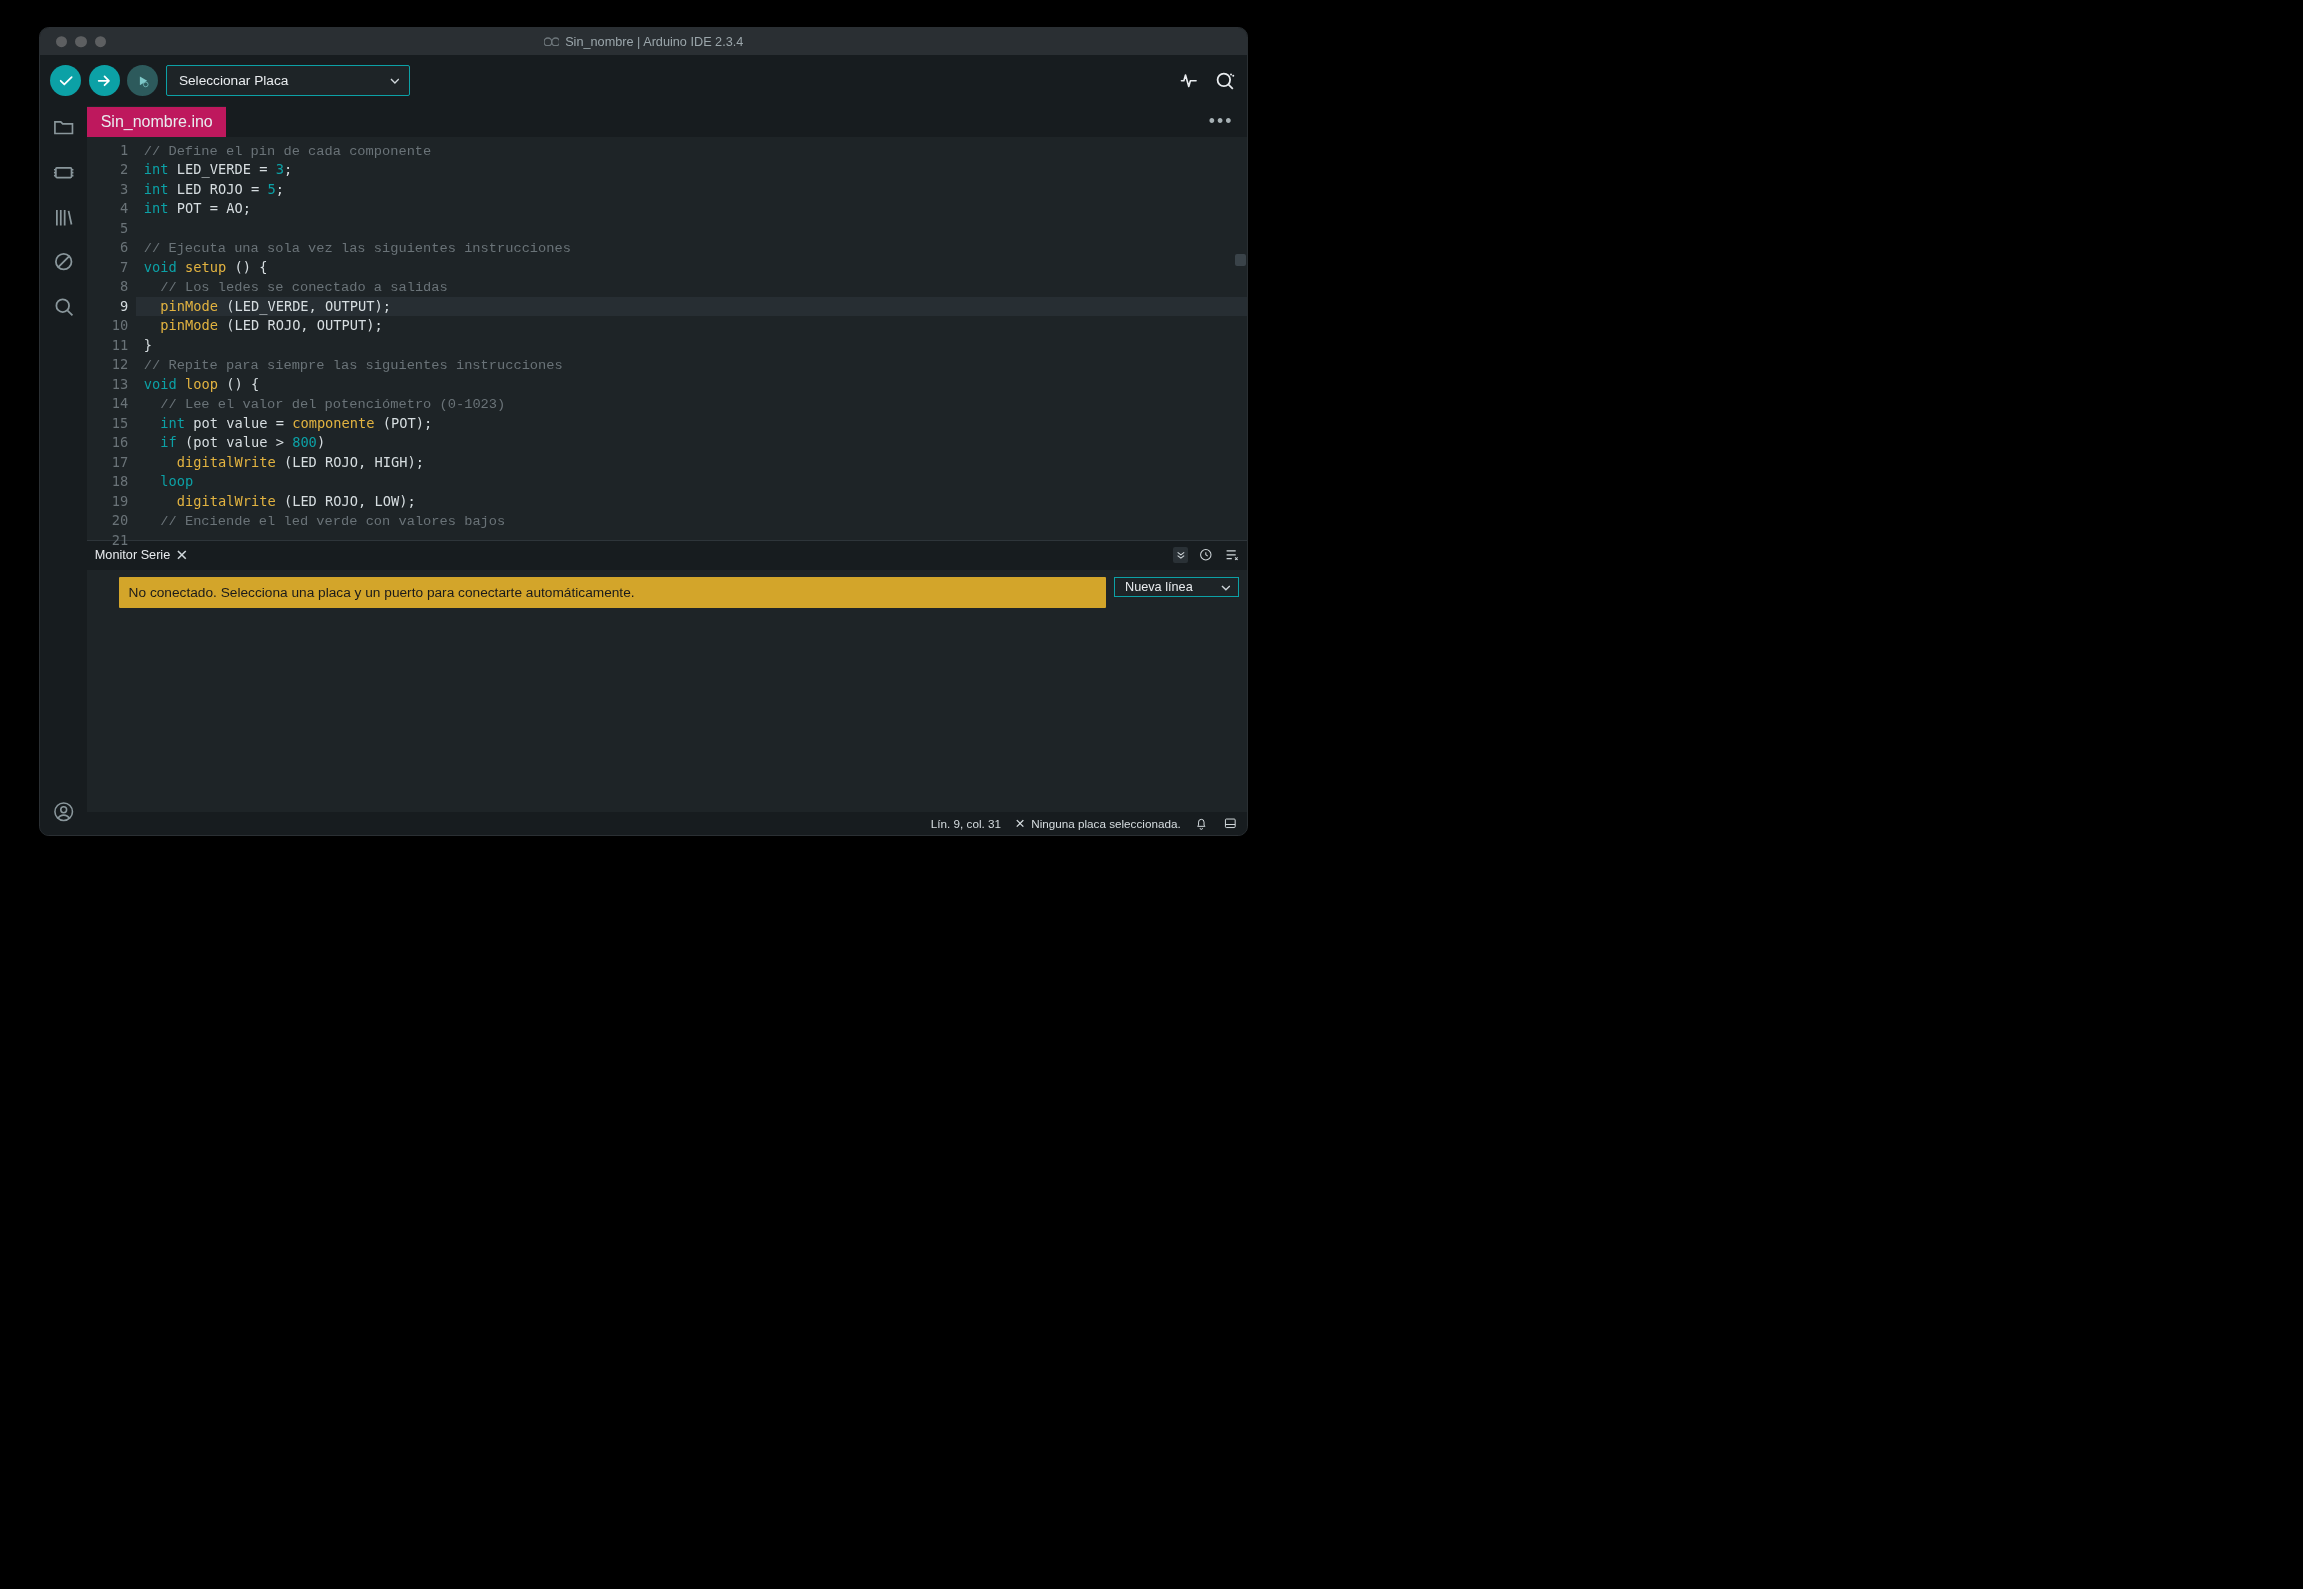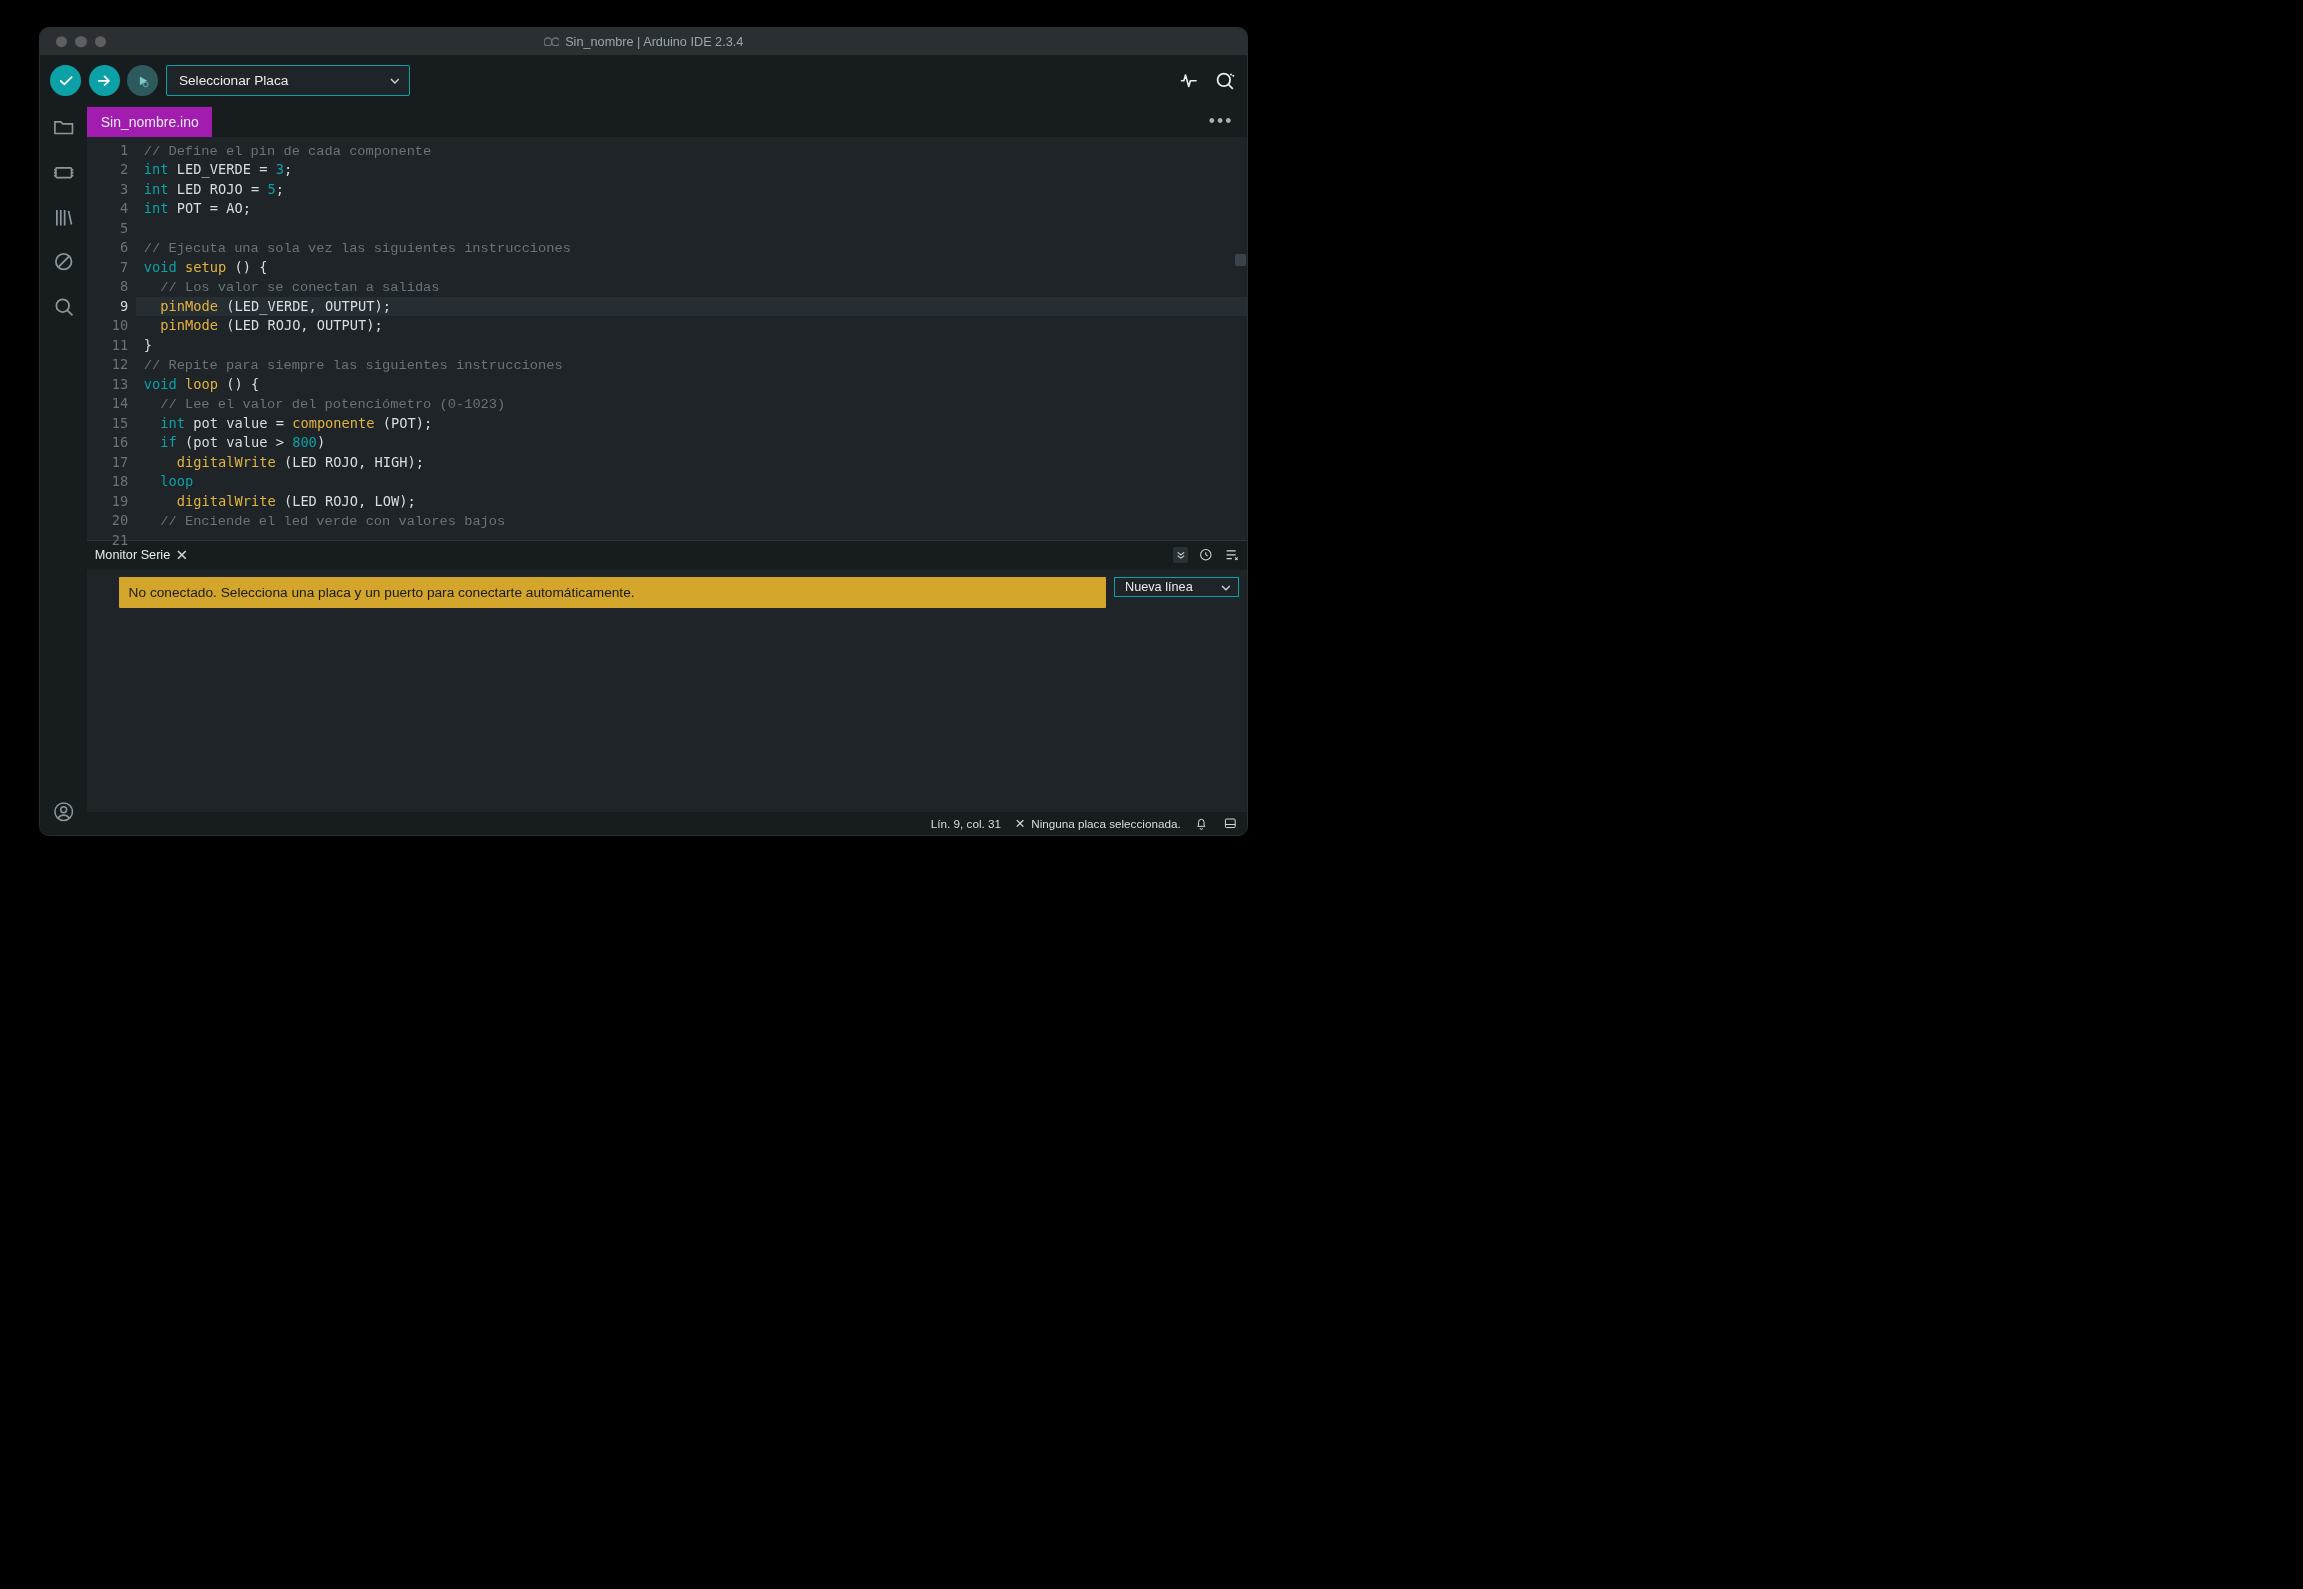--- a/index.html
+++ b/index.html
@@ -77,23 +77,23 @@
   .main-col { flex: 1; display: flex; flex-direction: column; min-width: 0; }
 
   
   .tabs-row {
     height: 31px; flex: 0 0 31px;
     background: #171c1f;
     display: flex; align-items: stretch;
     padding-right: 7.8px;
   }
   .tab {
-    background: #a21caf;
+    background: #be185d;
     color: #e9ecef;
-    font-size: 14px;
+    font-size: 16px;
     display: flex; align-items: center;
     padding: 0 13.7px;
     border-top: 1px solid #1e2427;
   }
   .tabs-spacer { flex: 1; }
   .tab-more { display: flex; align-items: center; color: #a6b0b4; font-size: 17.6px; letter-spacing: 2px; cursor: pointer; padding-right: 5.9px; }
 
   
   .editor {
     flex: 1; display: flex; min-height: 0;
@@ -325,21 +325,21 @@
             <div>21</div>
           </div>
         <div class="code" id="code">
             <div class="row"><span class="tk-cmt">// Define el pin de cada componente</span></div>
             <div class="row"><span class="tk-kw">int</span><span> LED_VERDE = </span><span class="tk-num">3</span><span>;</span></div>
             <div class="row"><span class="tk-kw">int</span><span> LED ROJO = </span><span class="tk-num">5</span><span>;</span></div>
             <div class="row"><span class="tk-kw">int</span><span> POT = AO;</span></div>
             <div class="row">&nbsp;</div>
             <div class="row"><span class="tk-cmt">// Ejecuta una sola vez las siguientes instrucciones</span></div>
             <div class="row"><span class="tk-kw">void</span><span> </span><span class="tk-fn">setup</span><span> () {</span></div>
-            <div class="row"><span>  </span><span class="tk-cmt">// Los valor se conectan a salidas</span></div>
+            <div class="row"><span>  </span><span class="tk-cmt">// Los ledes se conectado a salidas</span></div>
             <div class="row active"><span>  </span><span class="tk-fn">pinMode</span><span> (LED_VERDE, OUTPUT);</span></div>
             <div class="row"><span>  </span><span class="tk-fn">pinMode</span><span> (LED ROJO, OUTPUT);</span></div>
             <div class="row"><span>}</span></div>
             <div class="row"><span class="tk-cmt">// Repite para siempre las siguientes instrucciones</span></div>
             <div class="row"><span class="tk-kw">void</span><span> </span><span class="tk-fn">loop</span><span> () {</span></div>
             <div class="row"><span>  </span><span class="tk-cmt">// Lee el valor del potenciómetro (0-1023)</span></div>
             <div class="row"><span>  </span><span class="tk-kw">int</span><span> pot value = </span><span class="tk-fn">componente</span><span> (POT);</span></div>
             <div class="row"><span>  </span><span class="tk-kw">if</span><span> (pot value &gt; </span><span class="tk-num">800</span><span>)</span></div>
             <div class="row"><span>    </span><span class="tk-fn">digitalWrite</span><span> (LED ROJO, HIGH);</span></div>
             <div class="row"><span>  </span><span class="tk-kw">loop</span></div>

